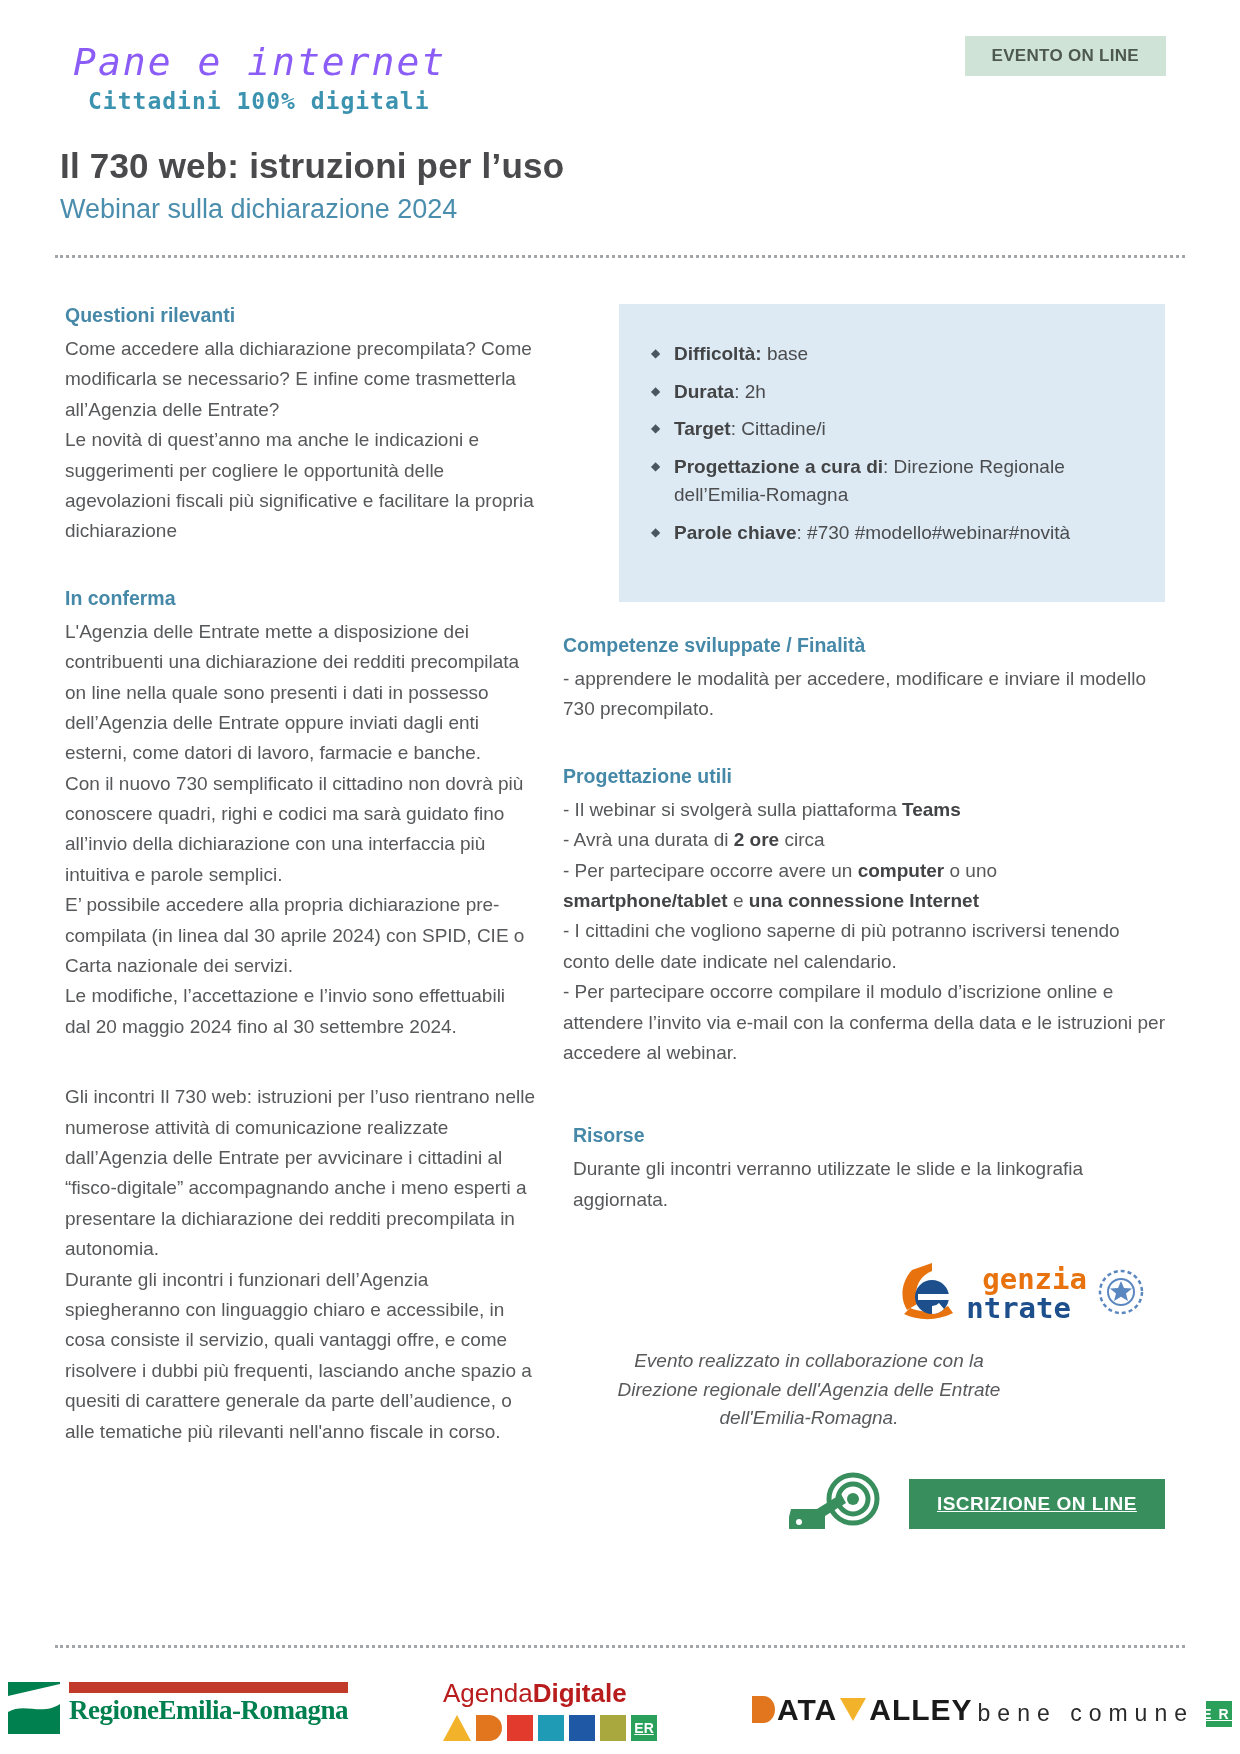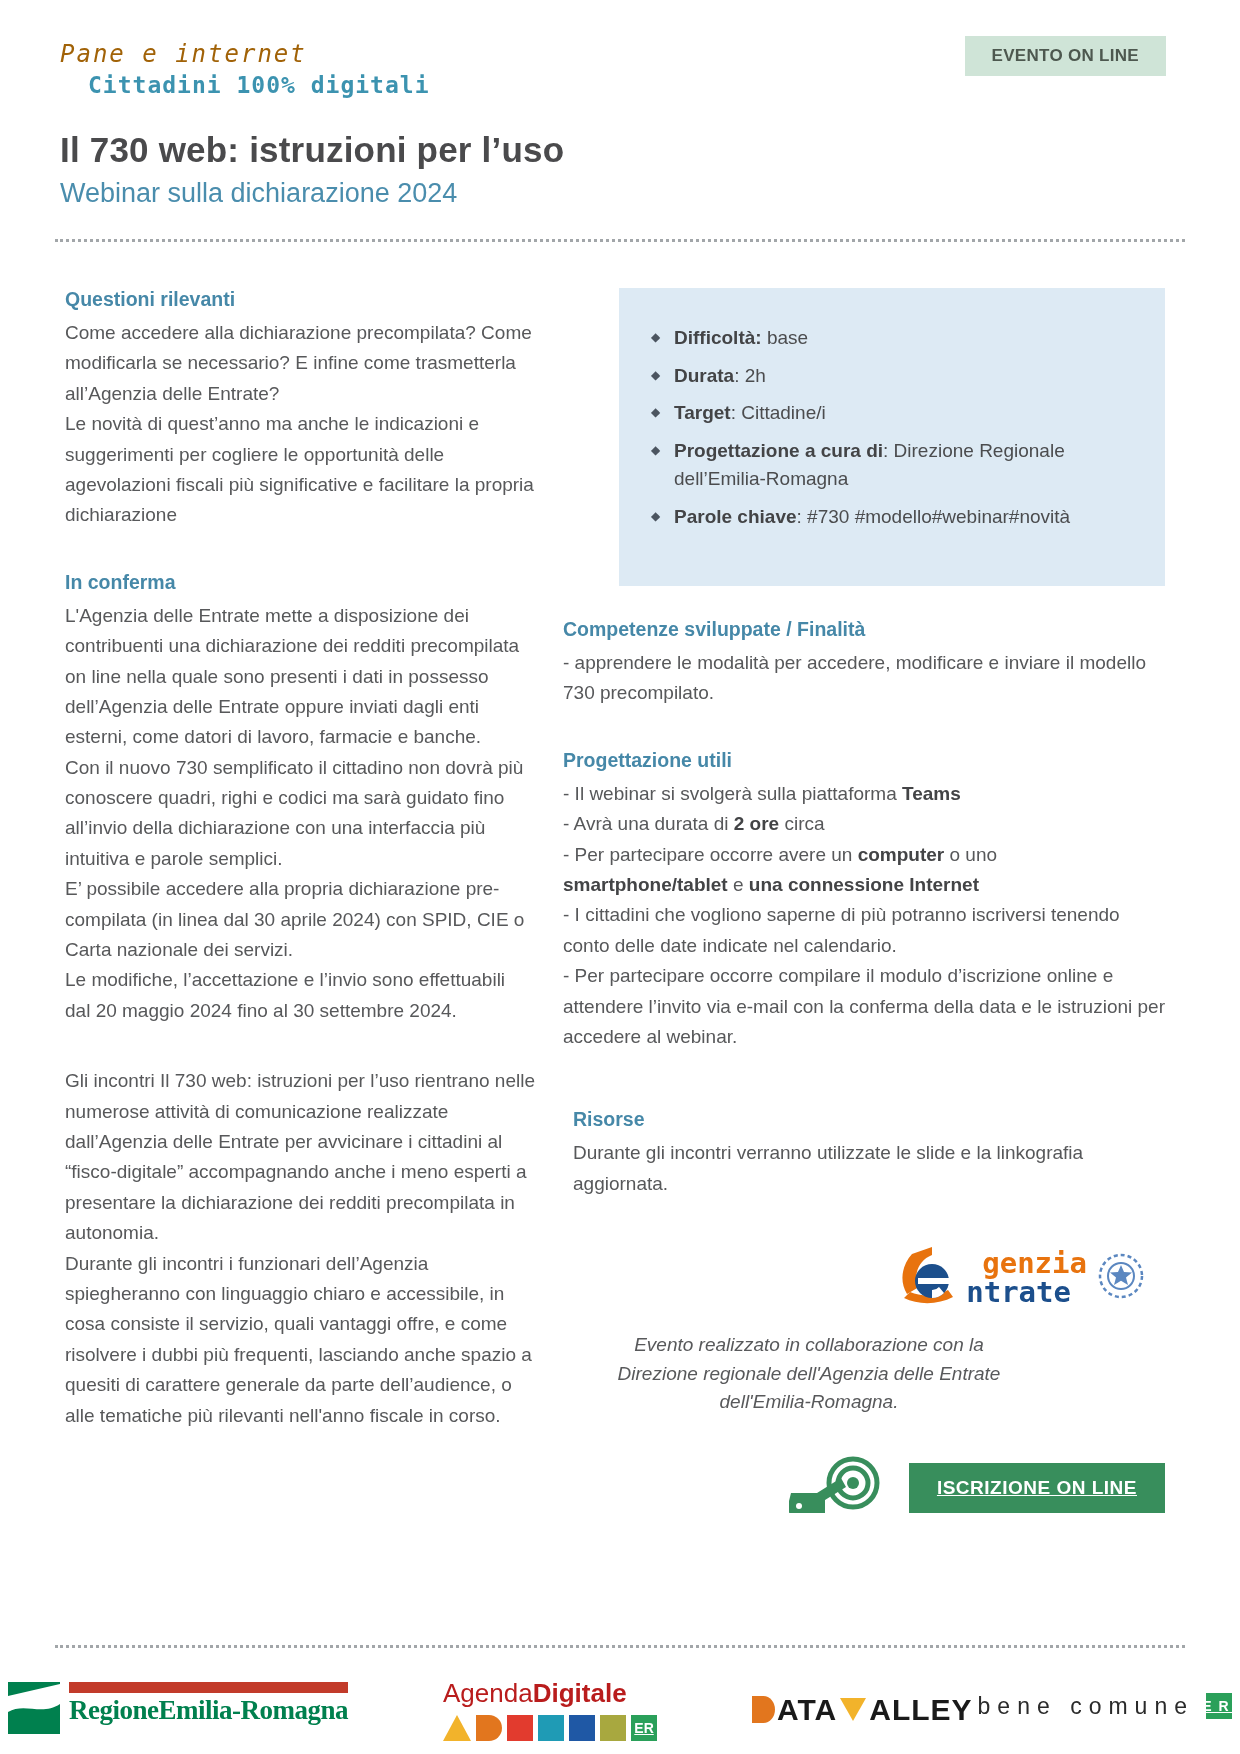--- a/index.html
+++ b/index.html
@@ -3,22 +3,22 @@
 <meta charset="utf-8">
 <style>
   html,body{margin:0;padding:0;background:#e9e9e9;}
   .page{position:relative;width:1240px;height:1754px;margin:0 auto;background:#ffffff;
         font-family:"Liberation Sans",sans-serif;overflow:hidden;}
 
   
   .badge{position:absolute;top:36px;right:74px;background:#cfe4d7;color:#4d584f;
          font-size:17px;font-weight:700;padding:10px 27px;letter-spacing:.3px;}
   .header{padding:40px 75px 0 60px;}
-  .brand-name{font-family:"DejaVu Sans Mono",monospace;font-style:italic;font-size:24px;
-              color:#a16207;letter-spacing:2px;}
+  .brand-name{font-family:"DejaVu Sans Mono",monospace;font-style:italic;font-size:38px;
+              color:#8b5cf6;letter-spacing:2px;margin-left:13px;}
   .brand-tagline{font-family:"DejaVu Sans Mono",monospace;font-weight:700;font-size:23px;
                  color:#3c93b0;margin:4px 0 0 28px;letter-spacing:1px;}
   .page-title{margin-top:32px;font-size:35px;font-weight:700;color:#4a4a4c;letter-spacing:.2px;}
   .page-subtitle{margin-top:8px;font-size:27px;color:#4a8dad;}
   .sep{border:none;border-top:3px dotted #a2a6a9;margin:30px 55px 0 55px;height:0;}
 
   
   main{display:flex;gap:28px;padding:46px 75px 0 65px;}
   .col-left{flex:0 0 470px;width:470px;}
   .col-right{flex:1;min-width:0;}
@@ -75,21 +75,21 @@
   .sh-blue{background:#1f58a5;}
   .sh-olive{background:#a8a83f;}
   .er-badge{width:26px;height:26px;background:#2aa05a;color:#fff;font-weight:700;font-size:14px;
             display:flex;align-items:center;justify-content:center;text-decoration:underline;}
   .datavalley{display:flex;flex-direction:row;gap:5px;}
   .dv-line1{display:flex;align-items:center;font-weight:700;font-size:30px;color:#1a1a1a;
             letter-spacing:1px;}
   .dv-d{width:23px;height:27px;background:#e2761e;border-radius:0 50% 50% 0;margin-right:2px;}
   .dv-v{width:0;height:0;border-left:13px solid transparent;border-right:13px solid transparent;
         border-top:23px solid #f2b32b;margin:0 3px;}
-  .dv-line2{display:flex;align-items:flex-start;gap:12px;font-size:23px;letter-spacing:7px;
+  .dv-line2{display:flex;align-items:flex-end;gap:12px;font-size:23px;letter-spacing:7px;
             color:#2a2a2a;}
 </style>
 </head>
 <body>
 
 <div class="page">
 
   <div class="badge">EVENTO ON LINE</div>
 
   <div class="header">

